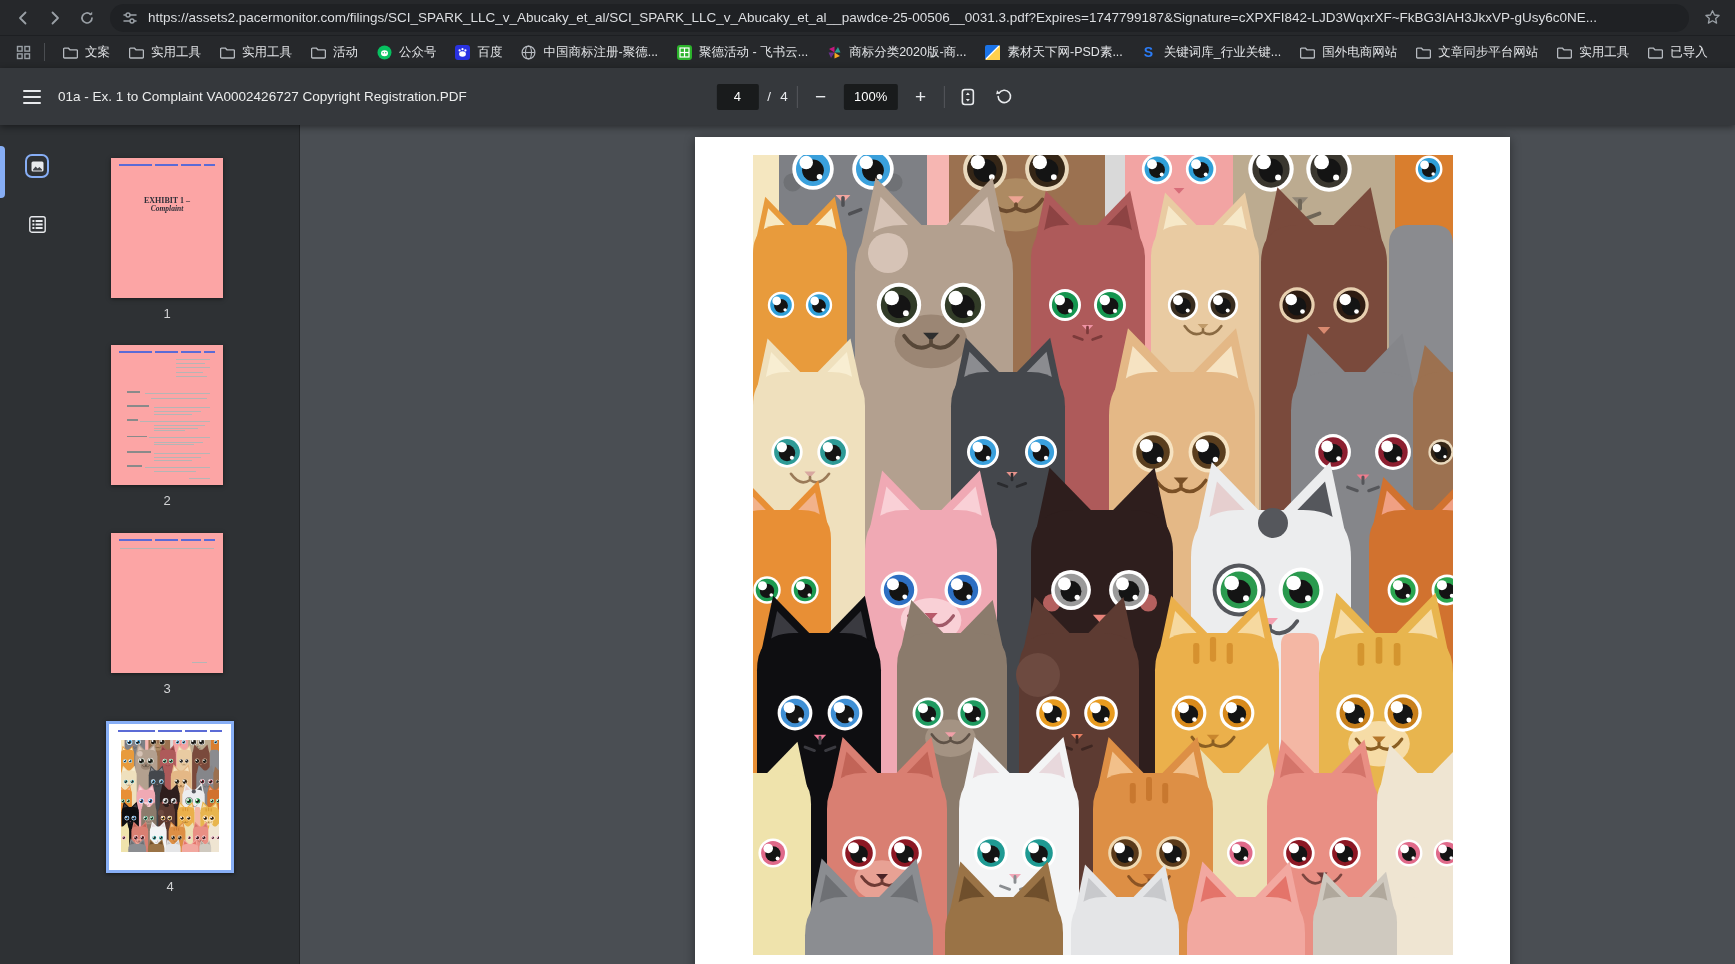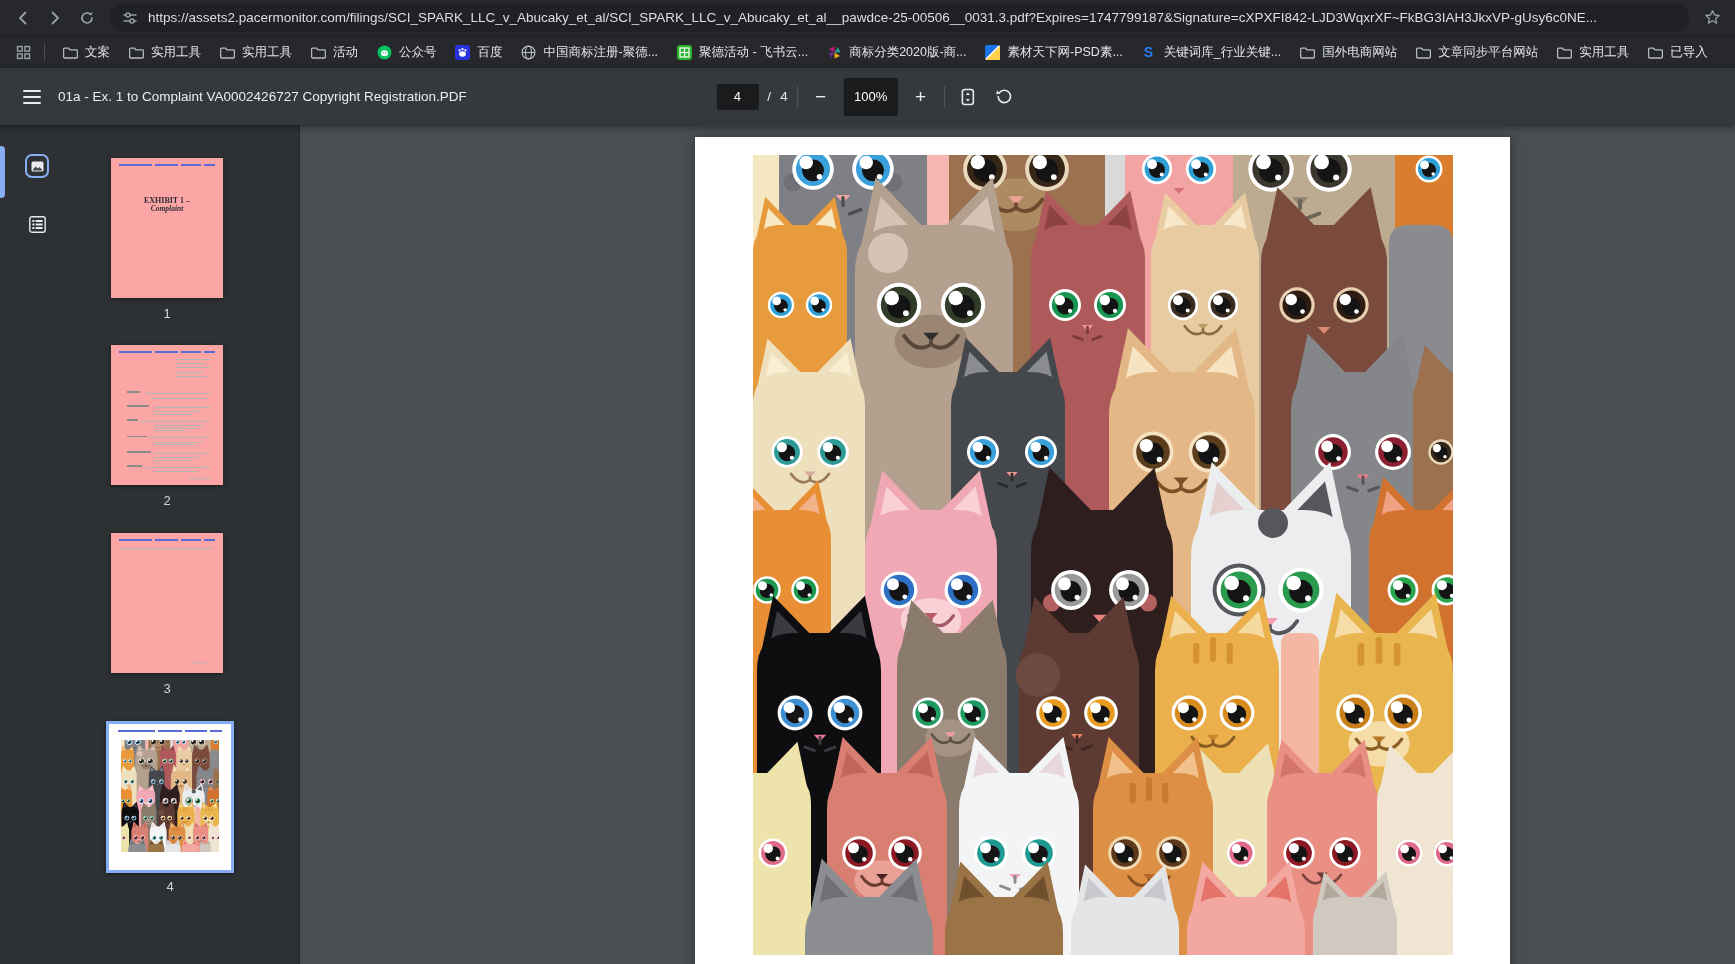--- a/index.html
+++ b/index.html
@@ -18,21 +18,21 @@
   .bicon{width:16px;height:16px;display:flex;align-items:center;justify-content:center;flex:0 0 auto}
   
   .pdfbar{height:57px;background:#35383c;display:flex;align-items:center;position:relative;z-index:6;box-shadow:0 2px 7px rgba(0,0,0,.45)}
   .hamb{width:40px;height:40px;margin-left:12px;display:flex;align-items:center;justify-content:center;border-radius:20px}
   .pdftitle{font-size:13.5px;font-weight:400;color:#eceded;margin-left:6px;white-space:nowrap}
   .pdfcenter{position:absolute;left:50%;transform:translateX(-50%);display:flex;align-items:center;gap:9px}
   .pageinput{width:42px;height:26px;background:#191b1c;color:#fff;text-align:center;font-size:13px;border:none;border-radius:2px;font-family:"Liberation Sans",sans-serif}
   .ptxt{color:#e8eaed;font-size:13.5px}
   .tdiv{width:1px;height:22px;background:#55585c}
   .tbtn{width:28px;height:28px;display:flex;align-items:center;justify-content:center;border-radius:14px;color:#e8eaed;font-size:19px}
-  .zoombox{width:54px;height:38px;background:#191b1c;color:#fff;display:flex;align-items:center;justify-content:center;font-size:13px;border-radius:2px}
+  .zoombox{width:54px;height:26px;background:#191b1c;color:#fff;display:flex;align-items:center;justify-content:center;font-size:13px;border-radius:2px}
   
   .content{display:flex;height:839px}
   .sidebar{width:300px;background:#2e3134;position:relative;flex:0 0 auto;border-right:1px solid #222426}
   .rail-indicator{position:absolute;left:0;top:21px;width:5px;height:52px;background:#87aef5;border-radius:0 4px 4px 0}
   .railbtn{position:absolute;display:flex;align-items:center;justify-content:center}
   .thumb{position:absolute;background:#fca5a5;box-shadow:0 1px 4px rgba(0,0,0,.5)}
   .thumb.sel{border:3px solid #87aef5;background:#fff}
   .tlabel{position:absolute;width:112px;text-align:center;color:#d2d3d5;font-size:13px}
   .bluestrip{position:absolute;top:6px;left:0;right:0;height:2px;display:flex;justify-content:center;gap:3px}
   .bluestrip i{display:block;height:2px;background:#5b6bd6}

